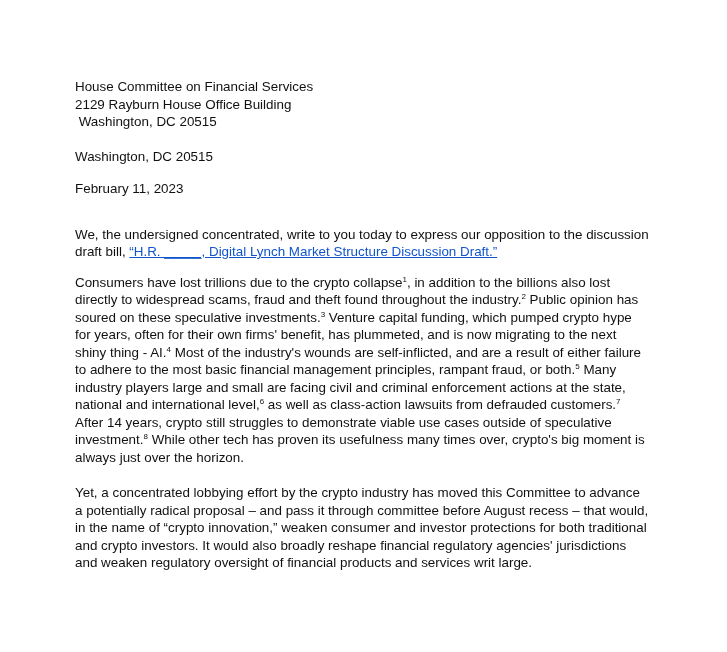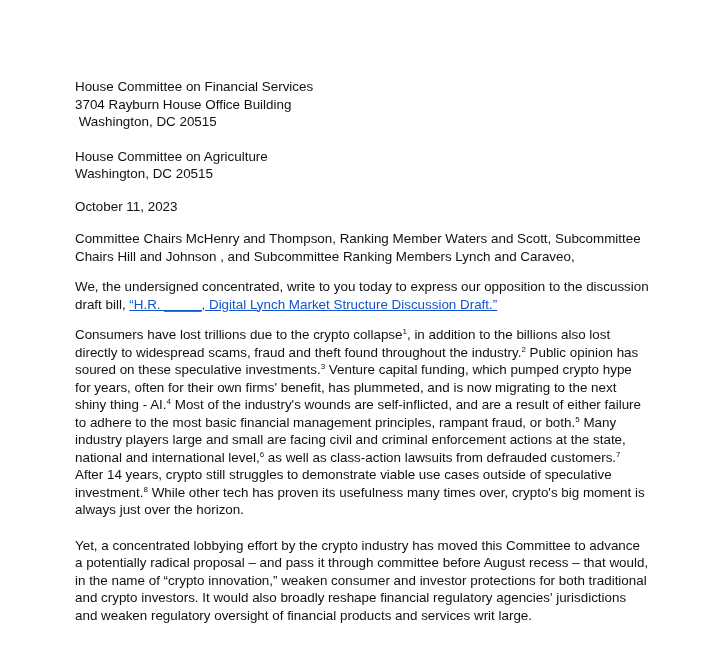--- a/index.html
+++ b/index.html
@@ -42,38 +42,36 @@
       vertical-align: 5px;
     }
   </style>
 </head>
 <body>
 
 <div class="page">
 
   <div class="block">
     <span class="line">House Committee on Financial Services</span>
-    <span class="line">3704 Rayburn House Office Building</span>
+    <span class="line">2129 Rayburn House Office Building</span>
     <span class="line" style="white-space:pre"> Washington, DC 20515</span>
   </div>
 
   <div class="gap-addr"></div>
 
   <div class="block">
-    <span class="line">House Committee on Agriculture</span>
     <span class="line">Washington, DC 20515</span>
   </div>
 
   <div class="gap-date"></div>
 
-  <p>October 11, 2023</p>
+  <p>February 11, 2023</p>
 
   <div class="gap-sal"></div>
 
-  <p>Committee Chairs McHenry and Thompson, Ranking Member Waters and Scott, Subcommittee Chairs Hill and Johnson , and Subcommittee Ranking Members Lynch and Caraveo,</p>
 
   <div class="gap-p1"></div>
 
   <p><span>We, the undersigned concentrated, write to you today to express our opposition to the discussion draft bill, </span><a class="link" href="#">“H.R. _____, Digital Lynch Market Structure Discussion Draft.”</a></p>
 
   <div class="gap-p2"></div>
 
   <p><span>Consumers have lost trillions due to the crypto collapse</span><sup>1</sup><span>, in addition to the billions also lost directly to widespread scams, fraud and theft found throughout the industry.</span><sup>2</sup><span> Public opinion has soured on these speculative investments.</span><sup>3</sup><span> Venture capital funding, which pumped crypto hype for years, often for their own firms' benefit, has plummeted, and is now migrating to the next shiny thing - AI.</span><sup>4</sup><span> Most of the industry's wounds are self-inflicted, and are a result of either failure to adhere to the most basic financial management principles, rampant fraud, or both.</span><sup>5</sup><span> Many industry players large and small are facing civil and criminal enforcement actions at the state, national and international level,</span><sup>6</sup><span> as well as class-action lawsuits from defrauded customers.</span><sup>7</sup><span> After 14 years, crypto still struggles to demonstrate viable use cases outside of speculative investment.</span><sup>8</sup><span> While other tech has proven its usefulness many times over, crypto's big moment is always just over the horizon.</span></p>
 
   <div class="gap-p3"></div>

